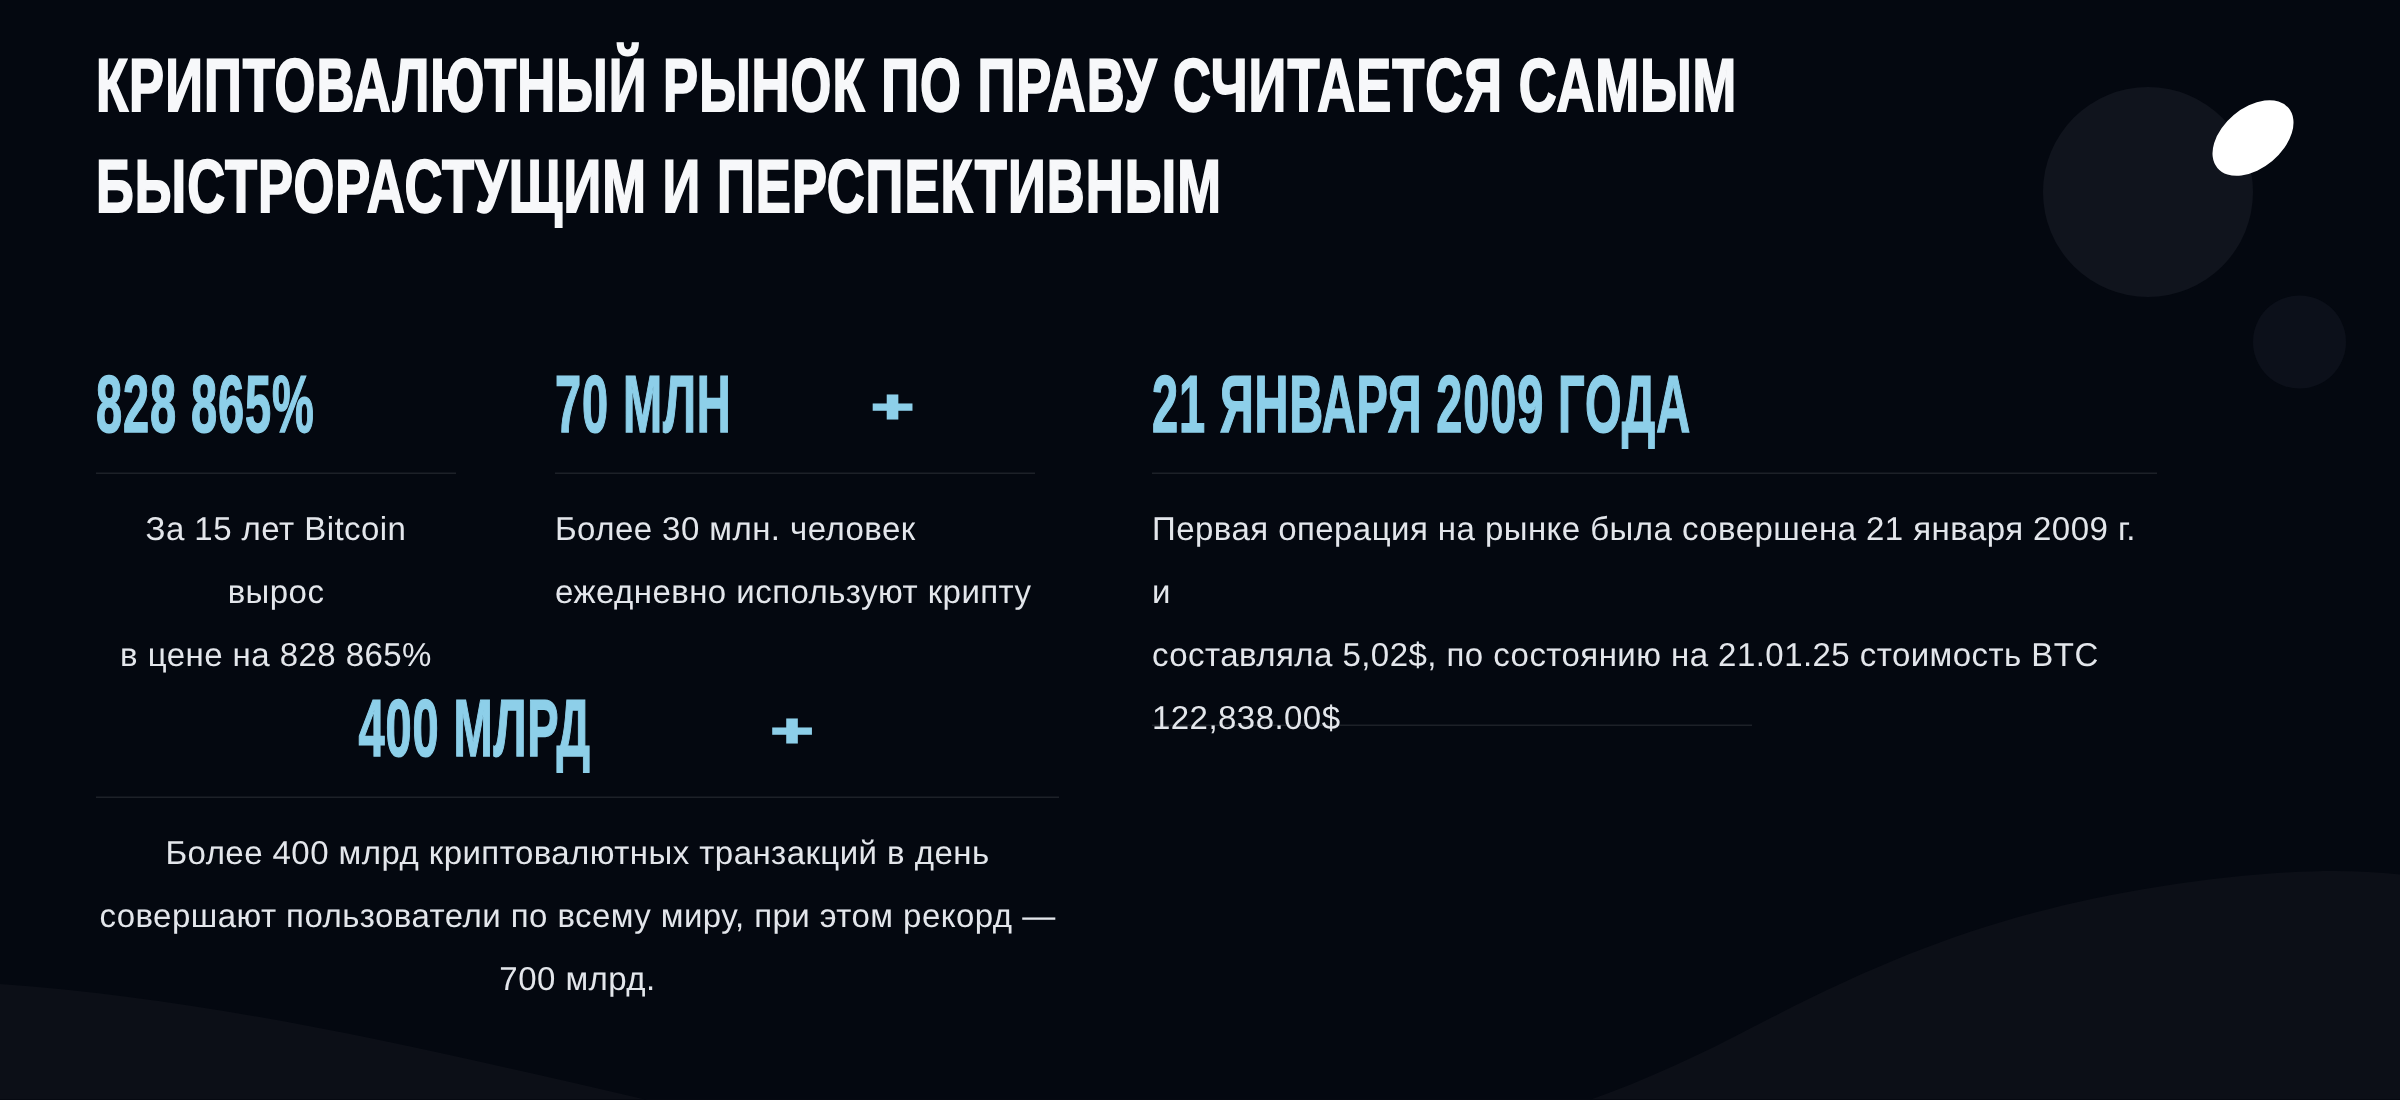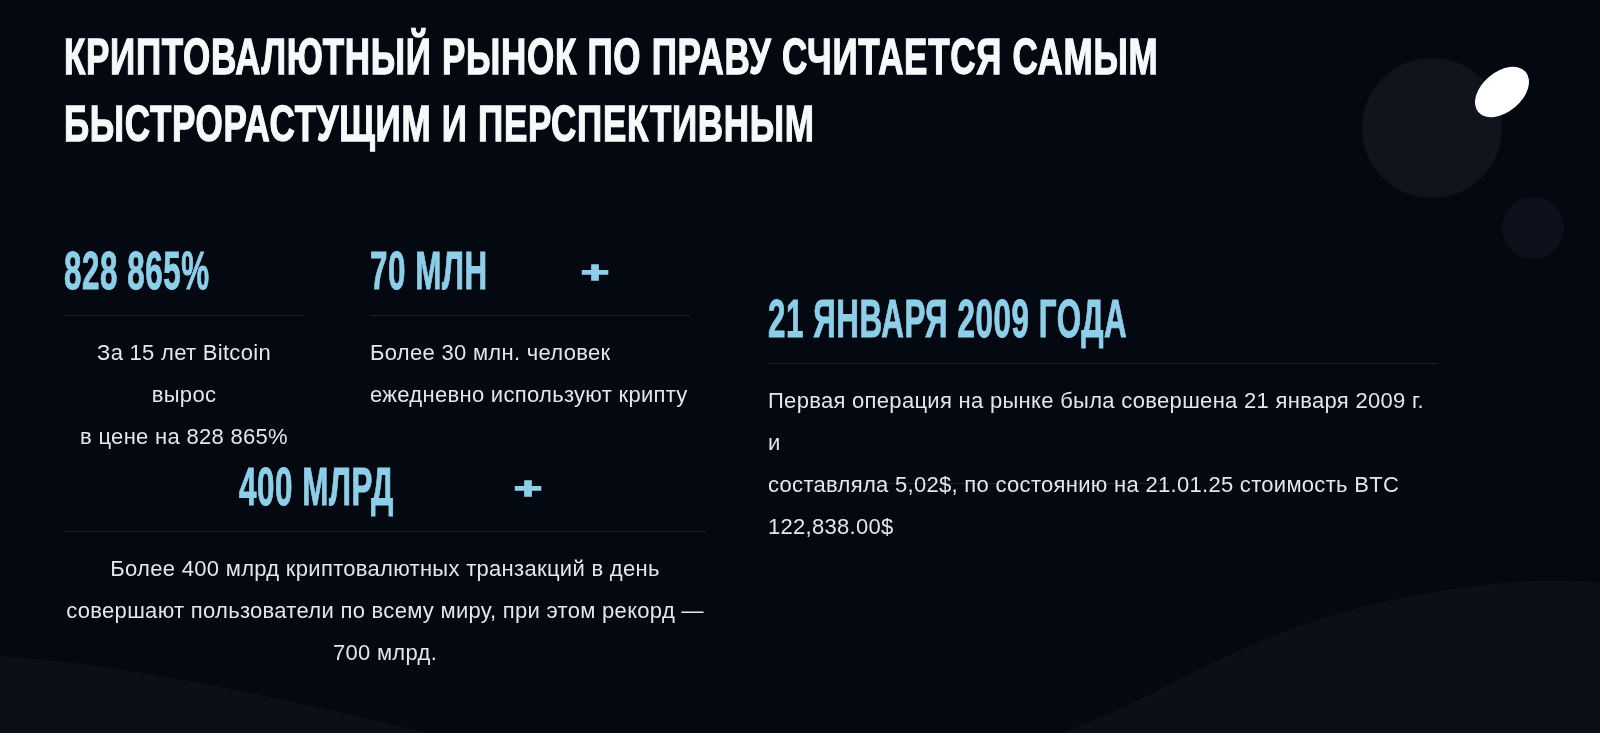--- a/index.html
+++ b/index.html
@@ -47,21 +47,21 @@
     letter-spacing:1px;-webkit-text-stroke:1px currentColor;}
   .stat-suffix{display:inline-block;font-size:30px;font-weight:700;
     transform:scaleX(1.6);transform-origin:0 50%;position:relative;top:-7px;margin-left:8px;
     -webkit-text-stroke:1.5px currentColor;}
   .stat-divider{height:1px;background:var(--divider,rgba(255,255,255,.1));margin-top:21px;}
   .stat-desc{margin-top:16px;font-size:22px;line-height:42px;letter-spacing:.3px;
     color:var(--body-text,#E3E6EB);white-space:pre-line;}
 
   .s1{left:64px;top:246px;width:240px;text-align:center;}
   .s2{left:370px;top:246px;width:320px;}
-  .s3{left:768px;top:246px;width:670px;margin-top:48px;}
+  .s3{left:768px;top:246px;width:670px;}
   .s4{left:64px;top:462px;width:642px;text-align:center;}
   .s5{left:768px;top:462px;width:400px;}
 </style>
 </head>
 <body>
 
 <div class="stage">
 
   <svg class="decor wave-svg" viewBox="0 0 1600 733" preserveAspectRatio="none" aria-hidden="true">
     <path d="M0 656 C140 666 270 696 430 733 C560 764 720 779 860 771 C990 764 1075 734 1170 684 C1268 633 1340 607 1440 591 C1505 581 1558 578 1600 583 L1600 733 L0 733 Z"></path>

